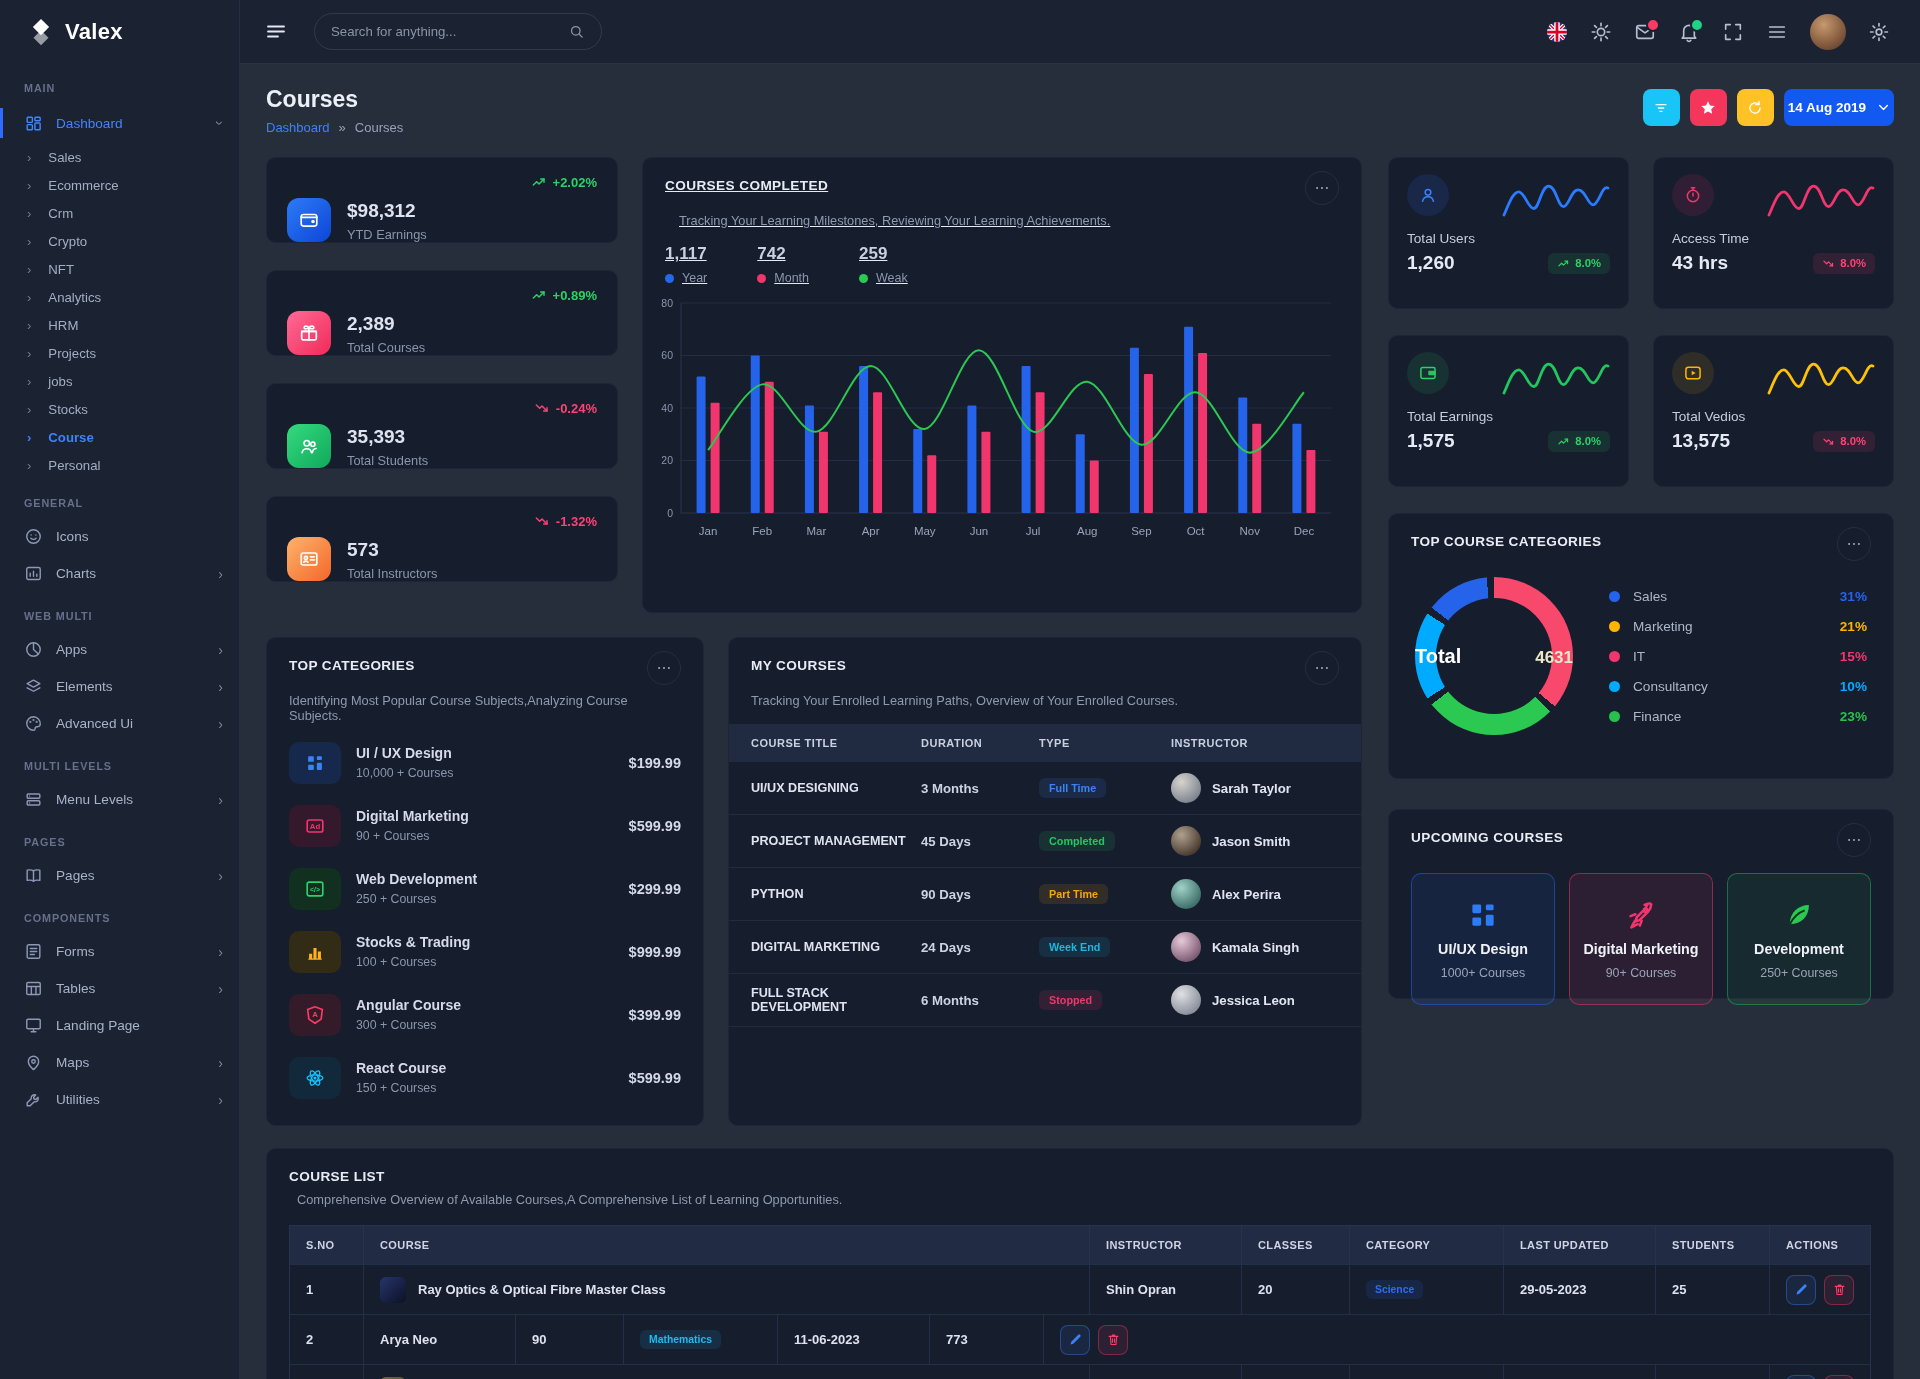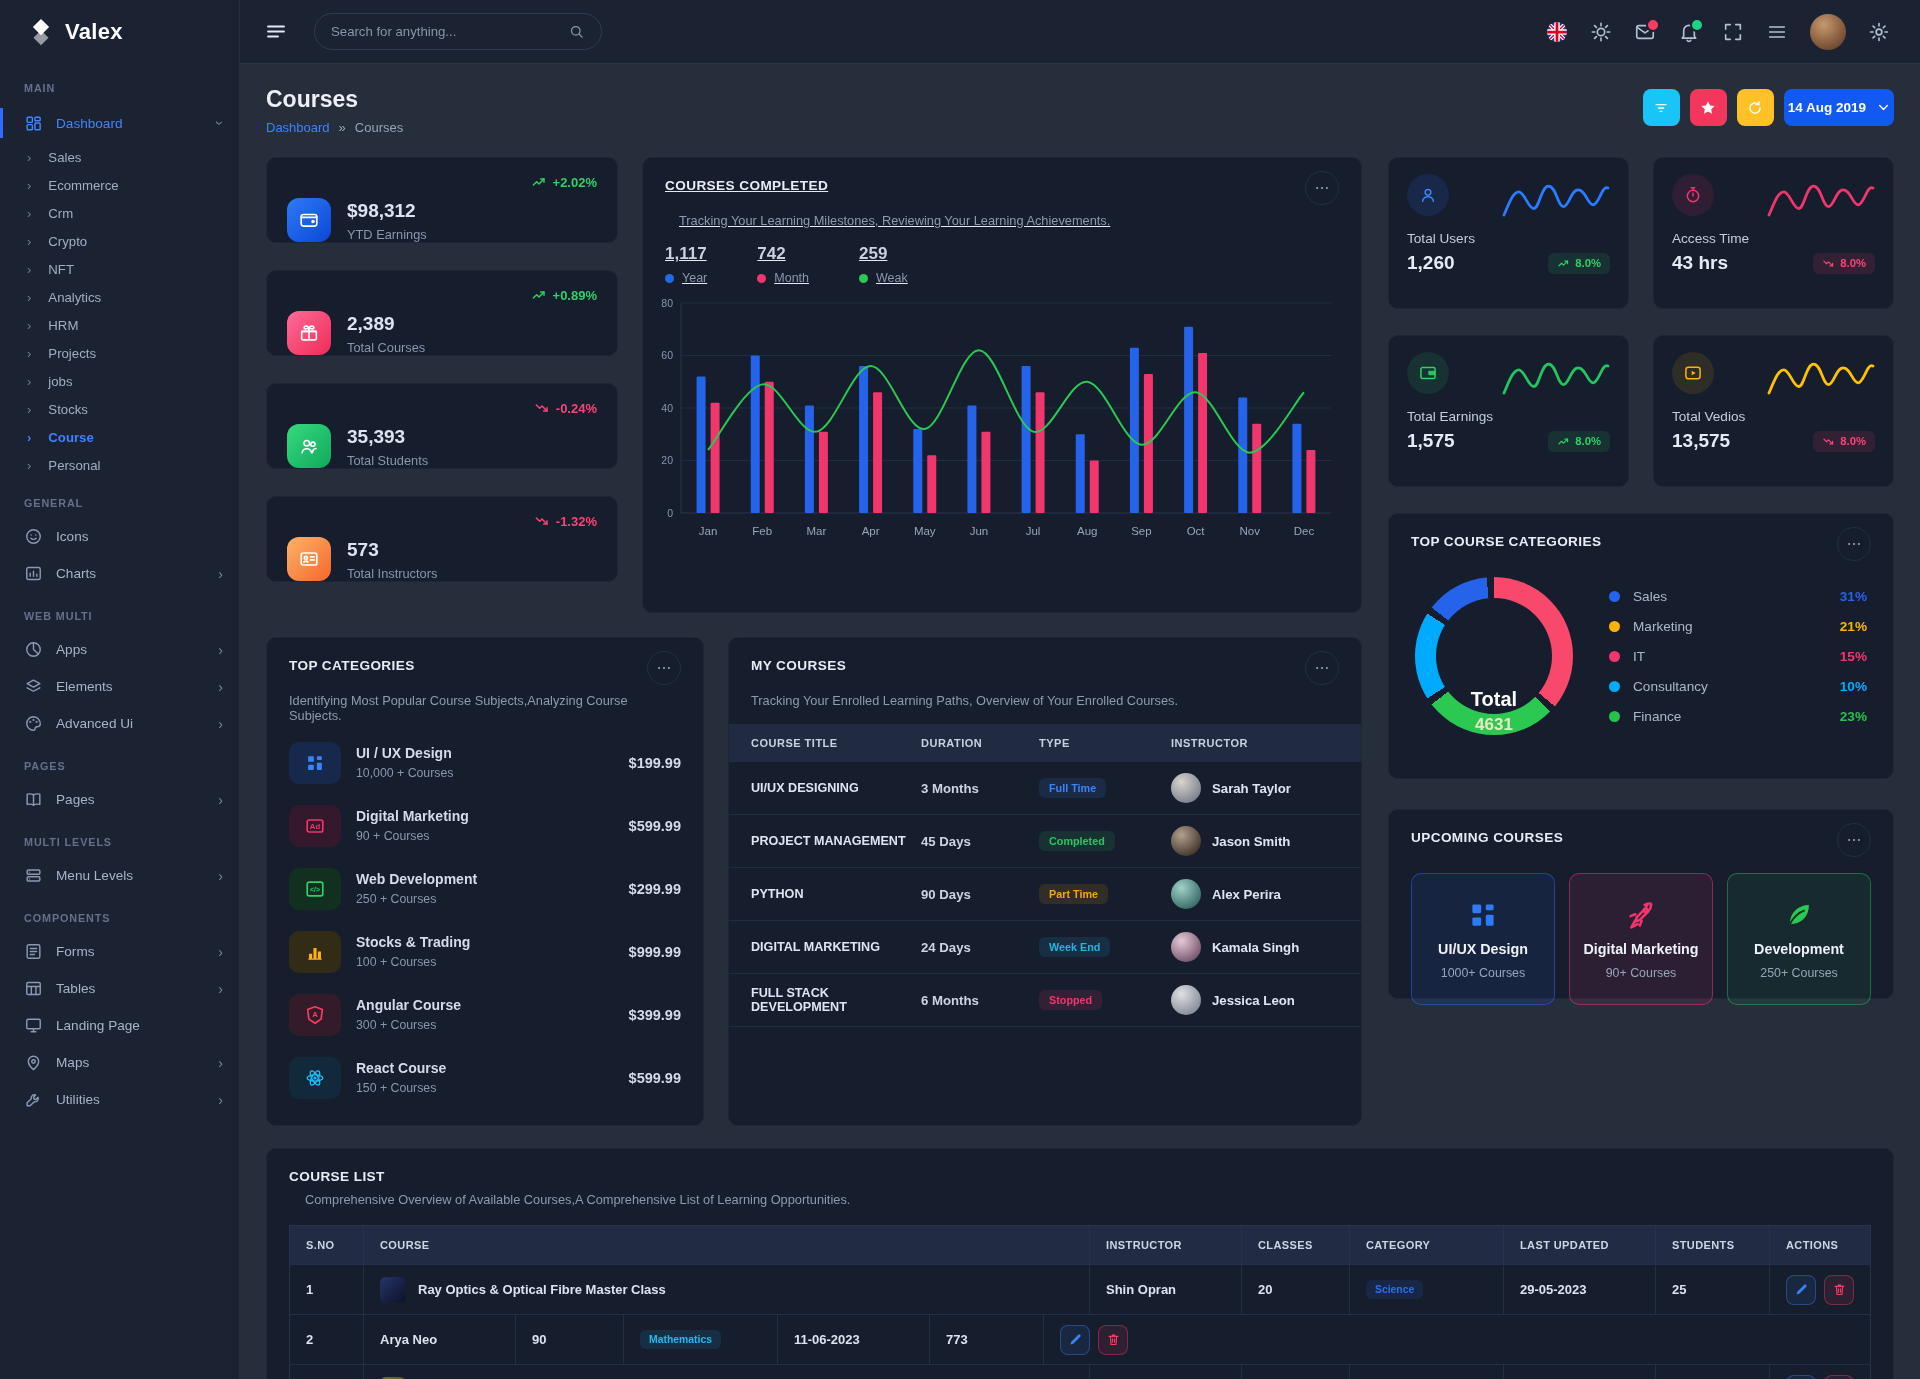--- a/index.html
+++ b/index.html
@@ -168,21 +168,21 @@
   .r-value{font-size:19px;font-weight:700;color:#e5eaf4;}
   .r-badge{font-size:11.3px;font-weight:700;padding:4px 9px;border-radius:6px;display:flex;gap:5px;align-items:center;}
   .r-badge svg{width:13px;height:13px;}
   .r-badge.up{color:#2ed163;background:rgba(38,198,95,.12);}
   .r-badge.down{color:#fb4376;background:rgba(251,67,118,.12);}
 
   .donut-card{margin-top:26px;height:266px;}
   .donut-wrap{display:flex;align-items:center;gap:36px;padding:16px 26px 0;}
   .donut{width:158px;height:158px;border-radius:50%;position:relative;flex:none;}
   .donut::after{content:"";position:absolute;inset:21px;background:var(--card);border-radius:50%;}
-  .donut-center{position:absolute;inset:0;display:flex;flex-direction:column;align-items:center;justify-content:flex-end;z-index:1;}
+  .donut-center{position:absolute;inset:0;display:flex;flex-direction:row;align-items:center;justify-content:space-between;z-index:1;}
   .d-total{font-size:20px;font-weight:700;color:#fff;}
   .d-num{font-size:17px;font-weight:600;color:#eee6c5;margin-top:4px;}
   .legend{flex:1;display:flex;flex-direction:column;gap:15px;}
   .lg-row{display:flex;align-items:center;font-size:13.6px;color:#aeb7c9;}
   .lg-dot{width:11px;height:11px;border-radius:50%;margin-right:13px;flex:none;}
   .lg-pct{margin-left:auto;font-weight:700;font-size:13.6px;}
   .lg-row.tone-blue .lg-dot{background:#2563eb;}   .lg-row.tone-blue .lg-pct{color:#2563eb;}
   .lg-row.tone-yellow .lg-dot{background:#ffb400;} .lg-row.tone-yellow .lg-pct{color:#ffb400;}
   .lg-row.tone-pink .lg-dot{background:#f1356d;}   .lg-row.tone-pink .lg-pct{color:#f1356d;}
   .lg-row.tone-cyan .lg-dot{background:#00aaff;}   .lg-row.tone-cyan .lg-pct{color:#00aaff;}
@@ -397,49 +397,49 @@
                   <circle cx="16" cy="10" r=".5"></circle>
                 </svg>
               </span>
                 <span class="item-label">Advanced Ui</span>
                 <span class="item-chev"></span>
               </a>
             </div>
         </div>
 
         <div class="sec">
-          <div class="sec-label">PAGES</div>
-          <div class="sec-items">
-
-              <a class="item icon chev-right">
-                <span class="item-icon">
-                <svg viewBox="0 0 24 24" fill="none" stroke="currentColor" stroke-width="1.8" stroke-linecap="round" stroke-linejoin="round">
-                  <path d="M12 6.2C10.2 4.8 7.5 4.6 4 5.2v13c3.5-.6 6.2-.4 8 1 1.8-1.4 4.5-1.6 8-1v-13c-3.5-.6-6.2-.4-8 1z"></path>
-                  <path d="M12 6.2v13"></path>
-                </svg>
-              </span>
-                <span class="item-label">Pages</span>
-                <span class="item-chev"></span>
-              </a>
-            </div>
-        </div>
-
-        <div class="sec">
           <div class="sec-label">MULTI LEVELS</div>
           <div class="sec-items">
 
               <a class="item icon chev-right">
                 <span class="item-icon">
                 <svg viewBox="0 0 24 24" fill="none" stroke="currentColor" stroke-width="1.8" stroke-linecap="round" stroke-linejoin="round">
                   <rect x="4" y="5" width="16" height="5.4" rx="1.4"></rect>
                   <rect x="4" y="13.6" width="16" height="5.4" rx="1.4"></rect>
                   <path d="M7 7.7h.01M7 16.3h.01"></path>
                 </svg>
               </span>
                 <span class="item-label">Menu Levels</span>
+                <span class="item-chev"></span>
+              </a>
+            </div>
+        </div>
+
+        <div class="sec">
+          <div class="sec-label">PAGES</div>
+          <div class="sec-items">
+
+              <a class="item icon chev-right">
+                <span class="item-icon">
+                <svg viewBox="0 0 24 24" fill="none" stroke="currentColor" stroke-width="1.8" stroke-linecap="round" stroke-linejoin="round">
+                  <path d="M12 6.2C10.2 4.8 7.5 4.6 4 5.2v13c3.5-.6 6.2-.4 8 1 1.8-1.4 4.5-1.6 8-1v-13c-3.5-.6-6.2-.4-8 1z"></path>
+                  <path d="M12 6.2v13"></path>
+                </svg>
+              </span>
+                <span class="item-label">Pages</span>
                 <span class="item-chev"></span>
               </a>
             </div>
         </div>
 
         <div class="sec">
           <div class="sec-label">COMPONENTS</div>
           <div class="sec-items">
 
               <a class="item icon chev-right">
@@ -1197,21 +1197,21 @@
               </div>
             </div>
         </div>
       </div>
     </div>
 
     <div class="card list-card">
       <div class="card-head">
         <div class="card-title">COURSE LIST</div>
       </div>
-      <div class="card-sub" style="padding:0 38px;">Comprehensive Overview of Available Courses,A Comprehensive List of Learning Opportunities.</div>
+      <div class="card-sub" style="padding:0 30px;">Comprehensive Overview of Available Courses,A Comprehensive List of Learning Opportunities.</div>
       <div class="cl-table">
         <div class="cl-head">
           <div class="w-sno">S.NO</div>
           <div class="w-course">COURSE</div>
           <div class="w-ins">INSTRUCTOR</div>
           <div class="w-cls">CLASSES</div>
           <div class="w-cat">CATEGORY</div>
           <div class="w-upd">LAST UPDATED</div>
           <div class="w-stu">STUDENTS</div>
           <div class="w-act">ACTIONS</div>

